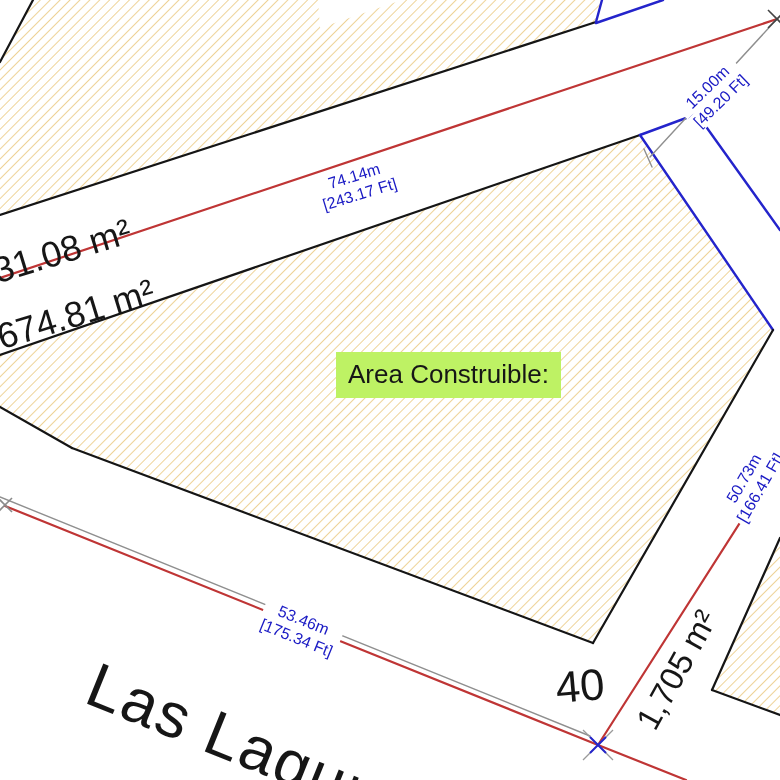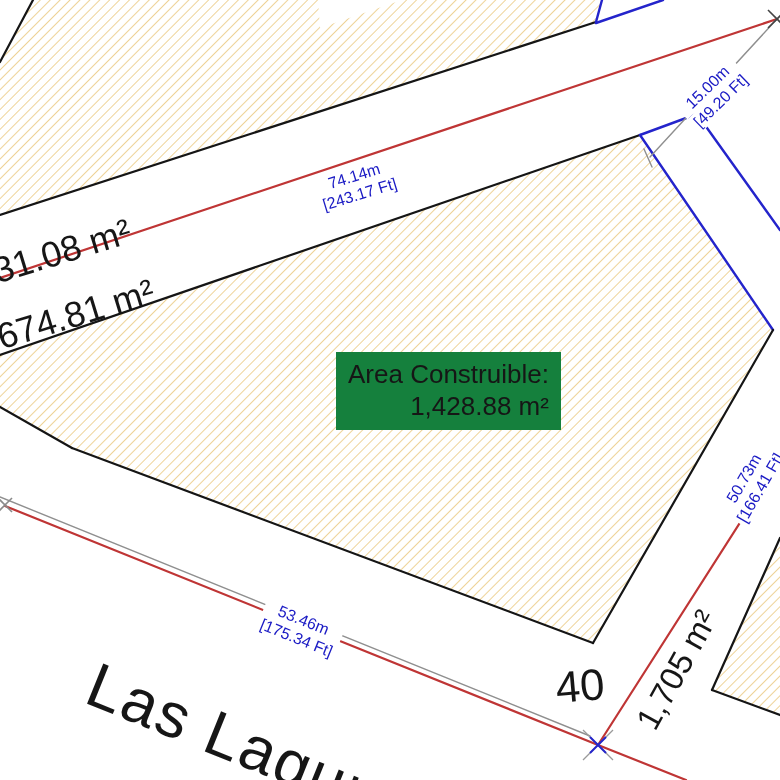--- a/index.html
+++ b/index.html
@@ -14,22 +14,22 @@
   .ln-gray{stroke:var(--reference-gray,#8f8f8f);stroke-width:1.4;fill:none;stroke-linecap:round;}
   .hatch-line{stroke:var(--hatch,#eac87e);stroke-width:1.6;}
   .label{position:absolute;color:var(--label-text-black,#161616);white-space:nowrap;}
   .dim{
     position:absolute;color:var(--dimension-text-blue,#1a1ac4);
     font-size:16px;line-height:19px;text-align:center;white-space:nowrap;
     transform-origin:center center;
   }
   .dim span{display:block;background:#fff;padding:0 3px;border-radius:1px;}
   .area-box{
-    position:absolute;left:336px;top:352px;background:#15803d;padding:6px 12px 8px 12px;
-    font-size:26px;line-height:32px;color:var(--label-text-black,#161616);text-align:right;
+    position:absolute;left:336px;top:352px;background:#bef264;padding:6px 12px 8px 12px;
+    font-size:26px;line-height:32px;color:var(--label-text-black,#161616);
   }
   .big-area{font-size:36px;transform-origin:left top;}
   .street{font-size:63px;transform-origin:left top;letter-spacing:2px;}
 </style>
 </head>
 <body>
 
 <div id="canvas">
 
   <svg id="plan-svg" width="780" height="780" viewBox="0 0 780 780">
@@ -89,21 +89,20 @@
       <line x1="590" y1="753" x2="606" y2="737" stroke="#2424cb" stroke-width="2"></line>
     </g>
     <g stroke="#8a8a8a" stroke-width="1.6">
       <line x1="-2" y1="498" x2="12" y2="512"></line>
       <line x1="-2" y1="512" x2="12" y2="498"></line>
     </g>
   </svg>
 
   <div class="area-box">
     <div>Area Construible:</div>
-    <div>1,428.88 m²</div>
   </div>
 
   <div class="label big-area" style="left:-12px;top:252px;transform:rotate(-17deg);">31.08 m²</div>
   <div class="label big-area" style="left:-8px;top:318px;transform:rotate(-17deg);">674.81 m²</div>
 
   <div class="label" style="left:677px;top:670px;font-size:33px;transform:translate(-50%,-50%) rotate(-61deg);">1,705 m²</div>
 
   <div class="label" style="left:580px;top:686px;font-size:44px;transform:translate(-50%,-50%) rotate(-5deg);">40</div>
 
   <div class="label street" style="left:104px;top:648px;transform:rotate(22deg);">Las Lagunas</div>

